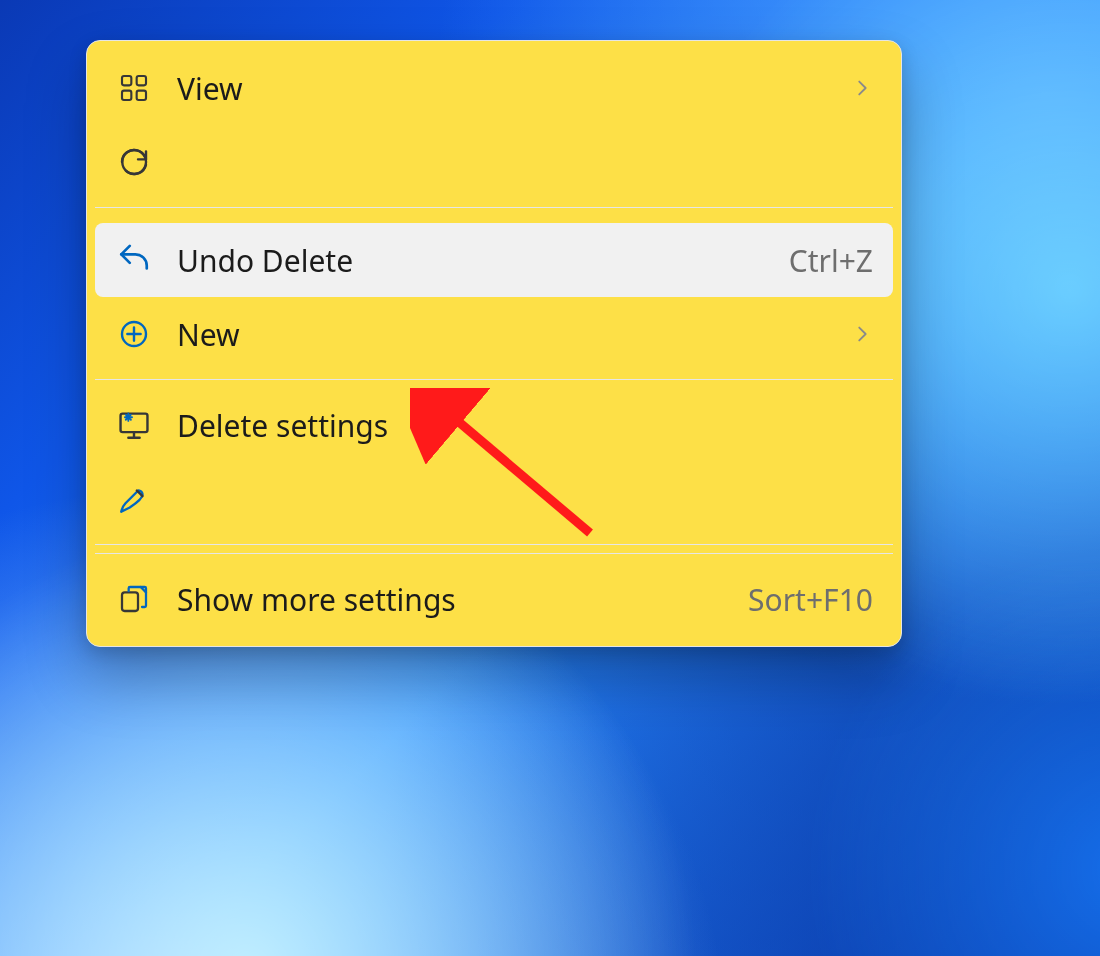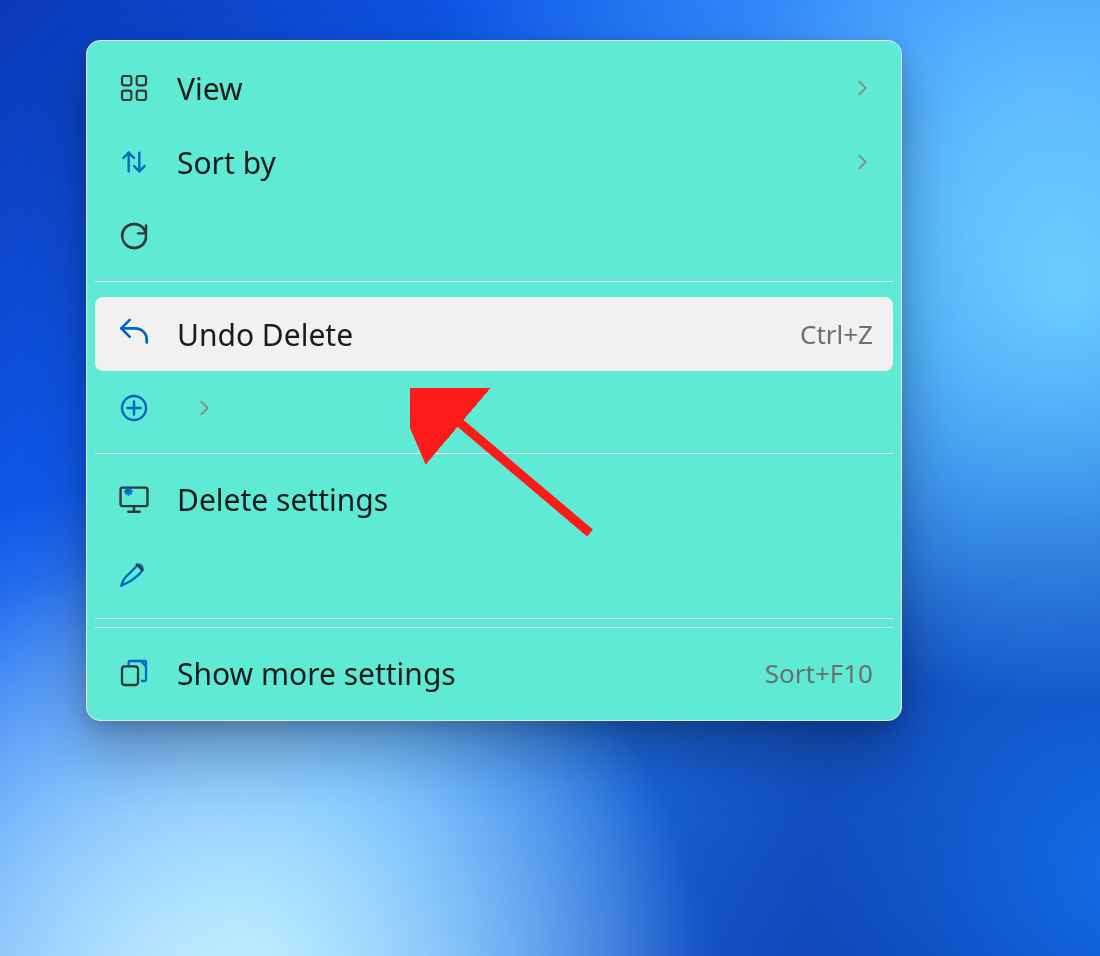--- a/index.html
+++ b/index.html
@@ -9,30 +9,30 @@
     background:
       radial-gradient(circle at 15% 110%, #99c7ff 0%, transparent 40%),
       radial-gradient(circle at 95% 10%,  #4aa0ff 0%, transparent 45%),
       radial-gradient(circle at 110% 95%, #0a3ea8 0%, transparent 55%),
       linear-gradient(135deg,#0a39b5 0%,#0f56e8 25%,#2a8bff 55%,#0a3bb7 100%);
   }
   .petal{position:absolute;border-radius:50%;filter:blur(2px);mix-blend-mode:screen;}
 
   
   .ctx-menu{position:absolute;left:86px;top:40px;width:816px;
-    background:#5eead4;border:1px solid #e5e5e5;border-radius:14px;
+    background:#fde047;border:1px solid #e5e5e5;border-radius:14px;
     box-shadow:0 30px 60px rgba(0,0,0,.28),0 6px 18px rgba(0,0,0,.15);
     padding:10px 8px;box-sizing:border-box;}
   .item{display:flex;align-items:center;height:74px;padding:0 20px;
     border-radius:8px;color:#1b1b1b;font-size:30px;font-weight:400;
     cursor:default;position:relative;}
   .item .ico{width:38px;height:38px;flex:0 0 38px;margin-right:24px;
     display:flex;align-items:center;justify-content:center;}
   .item .label{flex:1 1 auto;}
-  .item .accel{color:#6e6e6e;font-size:26px;margin-left:16px;}
+  .item .accel{color:#6e6e6e;font-size:30px;margin-left:16px;}
   .item .chev{width:22px;color:#8a8a8a;margin-left:16px;}
   .item.highlight{background:#f1f1f1;margin-top:15px;}
   .sep{height:1px;background:#e6e6e6;margin:8px 0;}
 
   svg{display:block}
 
   
   .arrow{position:absolute;left:410px;top:388px;width:200px;height:160px;
     pointer-events:none;}
 </style>
@@ -57,36 +57,20 @@
       </svg>
     </span>
     <span class="label">View</span>
     <span class="chev">
       <svg viewBox="0 0 24 24" width="22" height="22" fill="none" stroke="#8a8a8a" stroke-width="2" stroke-linecap="round" stroke-linejoin="round">
           <polyline points="9 5 16 12 9 19"></polyline>
         </svg>
     </span>
   </div>
 
-  <div class="item">
-    <span class="ico">
-      <svg viewBox="0 0 24 24" width="32" height="32" fill="none" stroke="#0067c0" stroke-width="1.8" stroke-linecap="round" stroke-linejoin="round">
-        <path d="M8 19V5"></path>
-          <path d="M4 9l4-4 4 4"></path>
-        <path d="M16 5v14"></path>
-          <path d="M12 15l4 4 4-4"></path>
-      </svg>
-    </span>
-    <span class="label">Sort by</span>
-    <span class="chev">
-      <svg viewBox="0 0 24 24" width="22" height="22" fill="none" stroke="#8a8a8a" stroke-width="2" stroke-linecap="round" stroke-linejoin="round">
-          <polyline points="9 5 16 12 9 19"></polyline>
-        </svg>
-    </span>
-  </div>
 
   <div class="item">
     <span class="ico">
       <svg viewBox="0 0 24 24" width="32" height="32" fill="none" stroke="#373737" stroke-width="1.8" stroke-linecap="round" stroke-linejoin="round">
         <path d="M3 12a9 9 0 1 1 3 6.7"></path>
           <polyline points="3 4 3 12 11 12" transform="rotate(200 7 8) translate(0 -1)" opacity="0"></polyline>
         <path d="M20 5a9 9 0 0 0-16 5" opacity="0"></path>
         <path d="M21 4v6h-6"></path>
           <path d="M21 10A9 9 0 1 0 21 14"></path>
       </svg>
@@ -106,20 +90,21 @@
     <span class="accel">Ctrl+Z</span>
   </div>
 
   <div class="item">
     <span class="ico">
       <svg viewBox="0 0 24 24" width="32" height="32" fill="none" stroke="#0067c0" stroke-width="1.8" stroke-linecap="round">
         <circle cx="12" cy="12" r="9"></circle>
           <path d="M12 7v10M7 12h10"></path>
       </svg>
     </span>
+    <span class="label">New</span>
     <span class="chev">
       <svg viewBox="0 0 24 24" width="22" height="22" fill="none" stroke="#8a8a8a" stroke-width="2" stroke-linecap="round" stroke-linejoin="round">
           <polyline points="9 5 16 12 9 19"></polyline>
         </svg>
     </span>
   </div>
 
   <div class="sep"></div>
 
   <div class="item">

